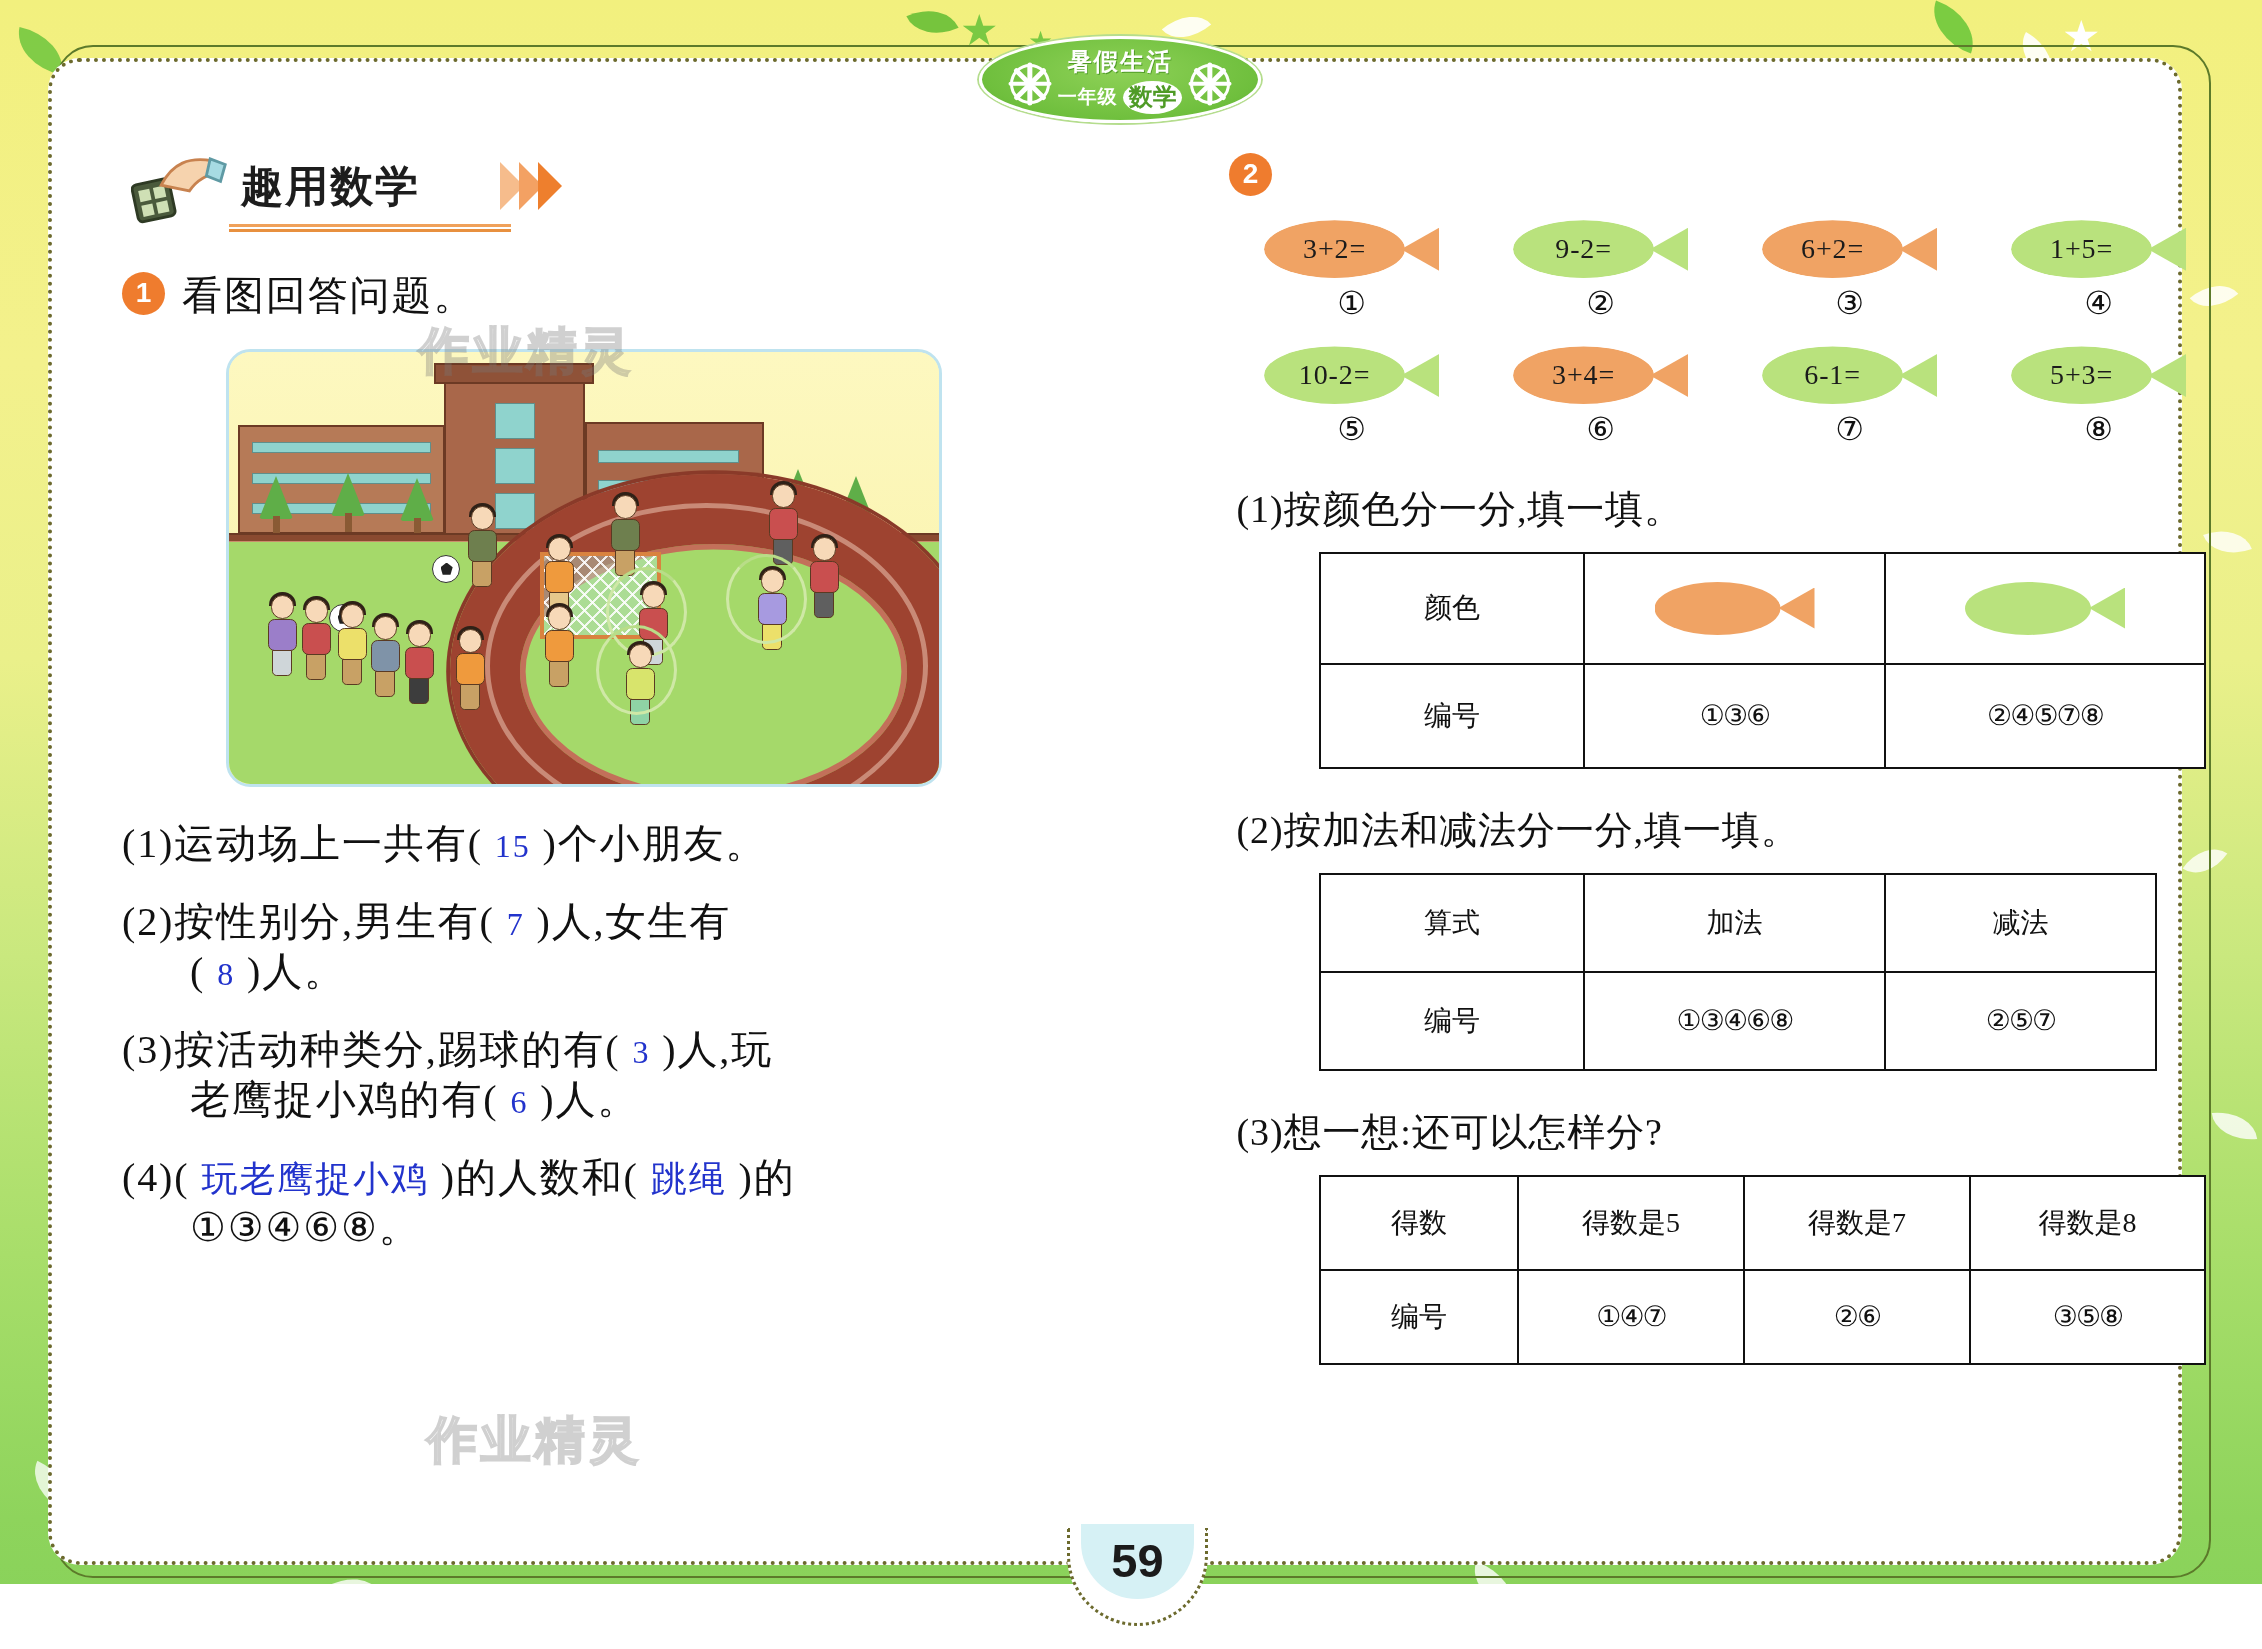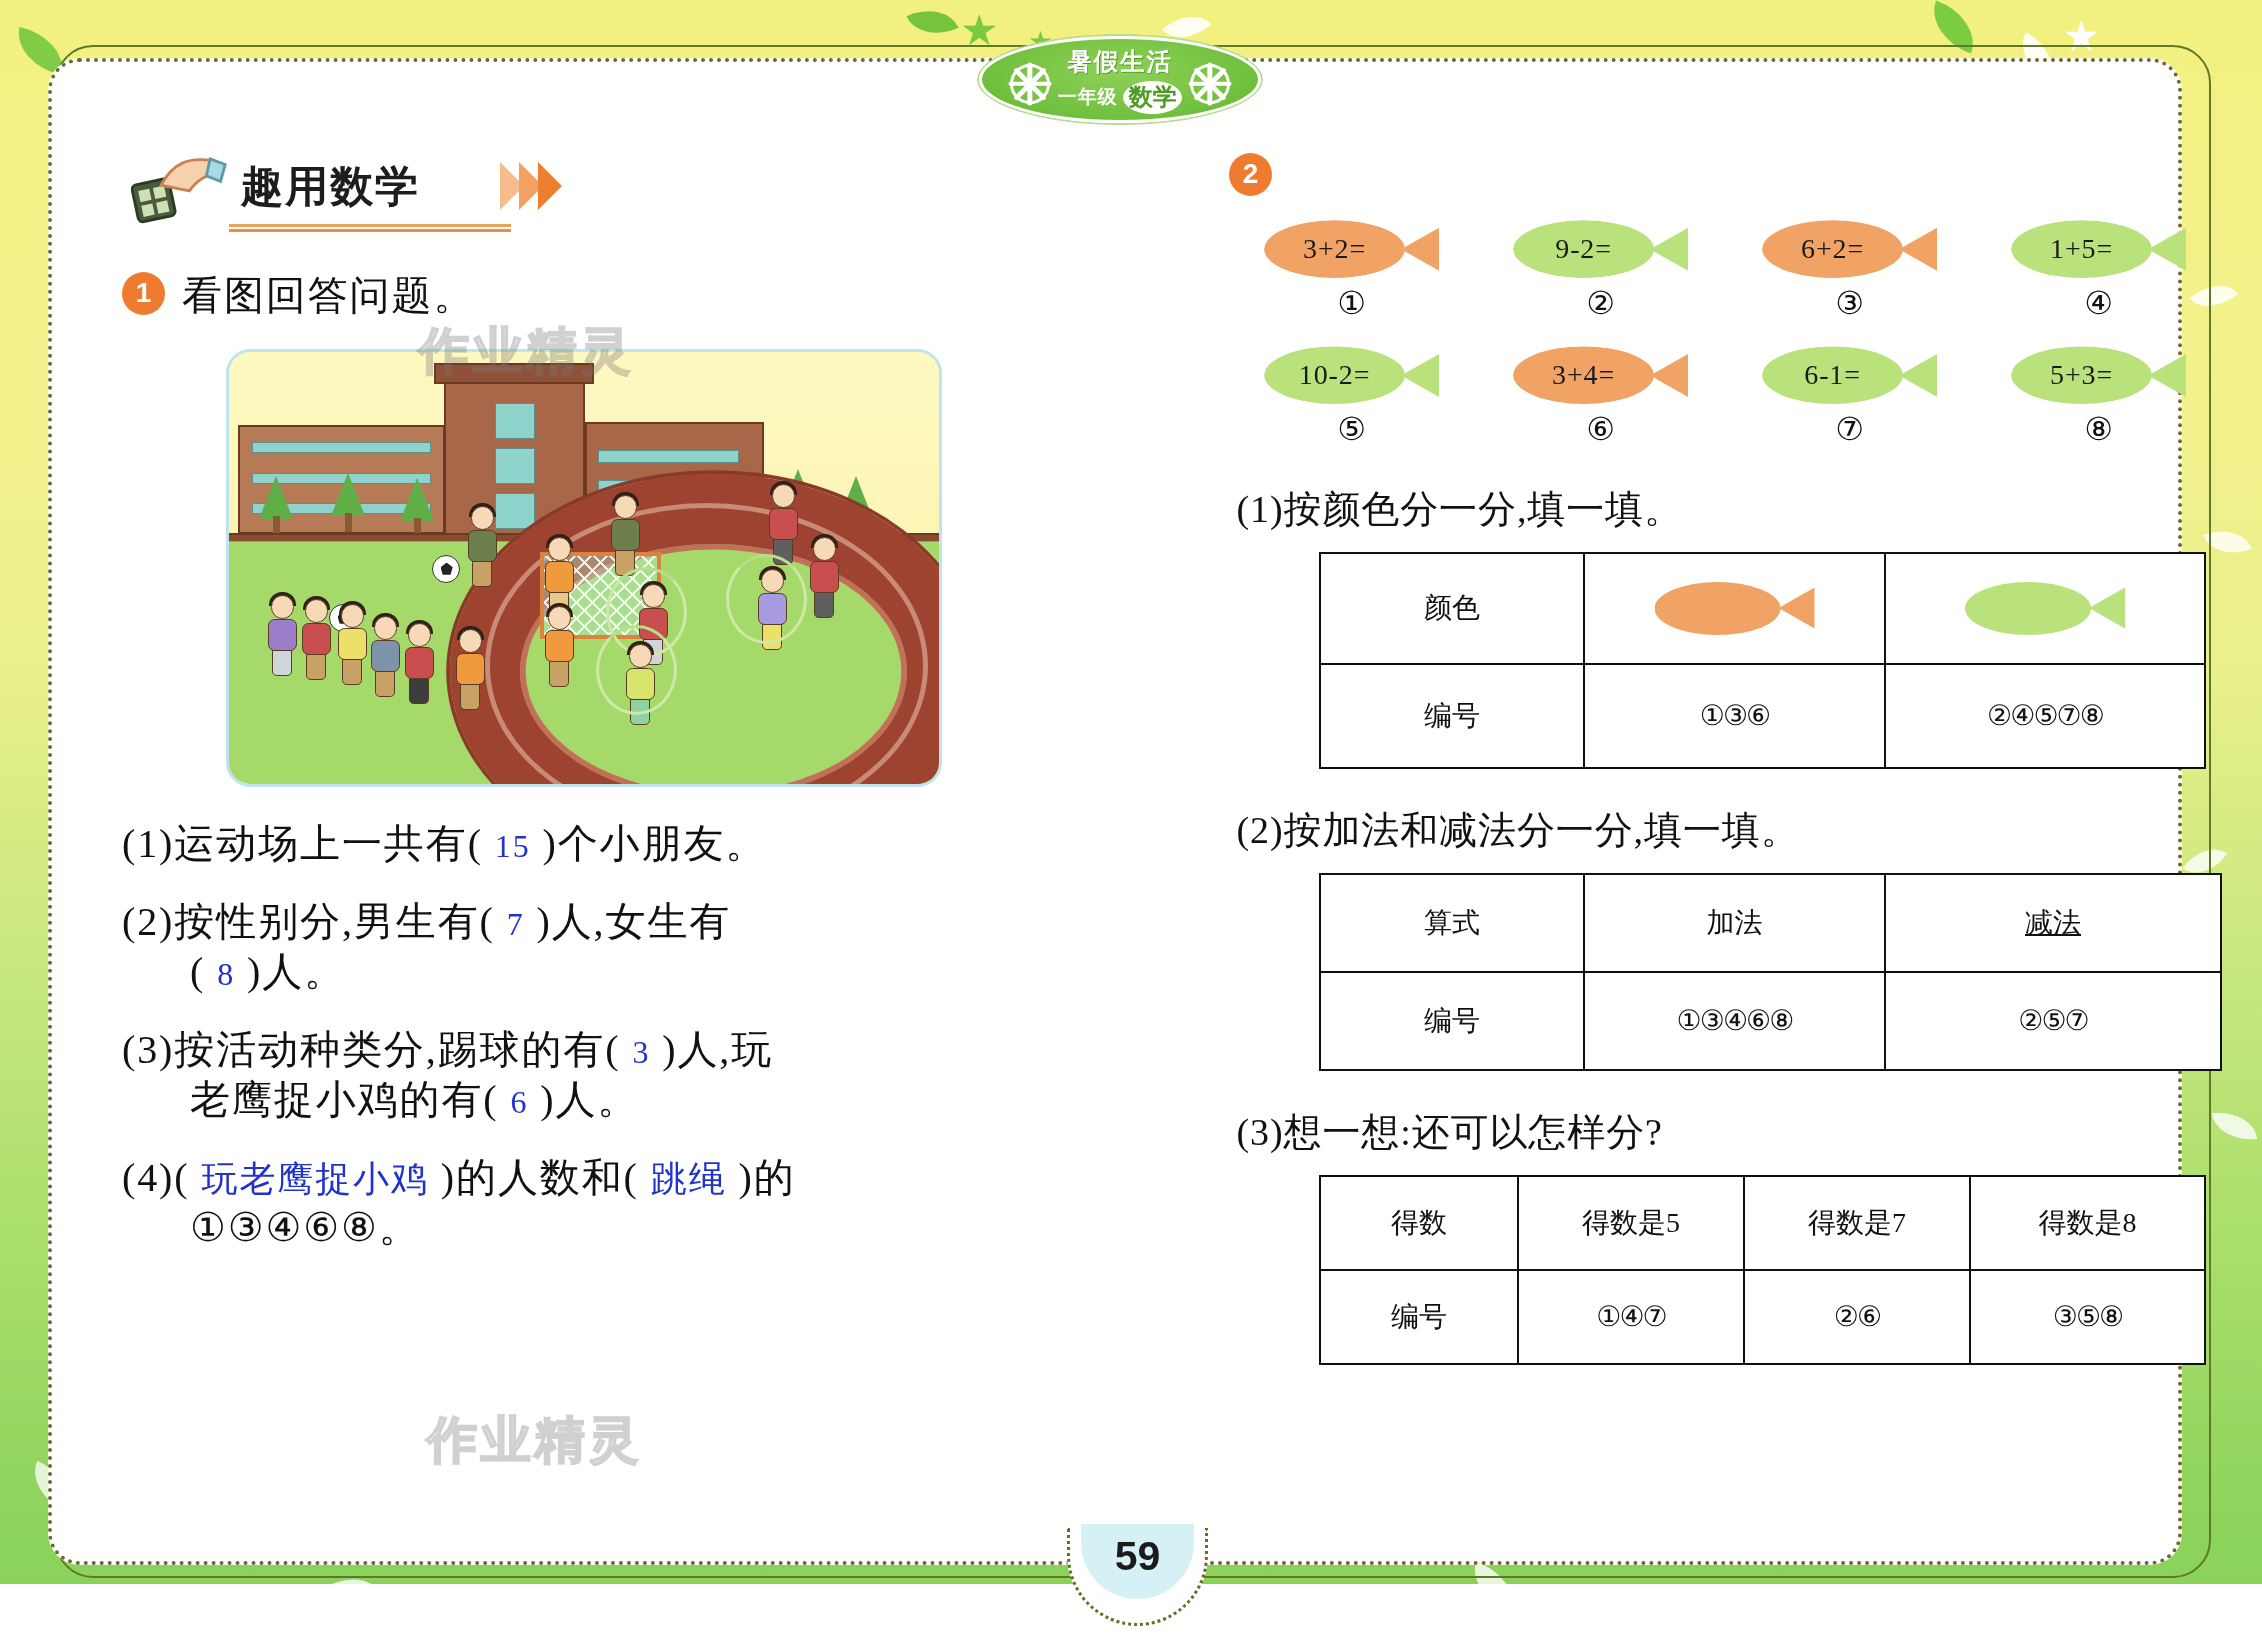--- a/index.html
+++ b/index.html
@@ -81,21 +81,21 @@
     display:flex; align-items:flex-start; justify-content:center;
     padding-top:5.6px;
     z-index:6;
   }
   #pagenum-notch .inner{
     position:absolute; left:11.3px; top:-3.8px; width:113px;height:75px;
     background:#d6f1f5; border-radius:0 0 66px 66px; z-index:-1;
   }
   #pagenum {
     font-family:"Liberation Sans", sans-serif;
-    font-size:41px; font-weight:700; color:#1b1b1b;
+    font-size:47px; font-weight:700; color:#1b1b1b;
   }
 
   
   #title-badge {
     position: absolute;
     left: 979px; top: 36px;
     width: 282px; height: 87px;
     background: radial-gradient(ellipse at 50% 40%, #8ed157 0%, #6fbf3d 70%, #5aab2e 100%);
     border-radius: 50%;
     border: 3.8px solid #ffffff;
@@ -666,21 +666,21 @@
       </tr>
     </tbody>
       </table>
 
     <div class="subq">(2)按加法和减法分一分,填一填。</div>
     <table class="grid">
       <tbody>
           <tr>
         <td style="width:264px;height:98px;">算式</td>
         <td style="width:301px;">加法</td>
-        <td style="width:336px;text-decoration:underline;">减法</td>
+        <td style="width:271px;">减法</td>
       </tr>
       <tr>
         <td style="height:98px;">编号</td>
         <td class="circnums">①③④⑥⑧</td>
         <td class="circnums">②⑤⑦</td>
       </tr>
     </tbody>
       </table>
 
     <div class="subq">(3)想一想:还可以怎样分?</div>

